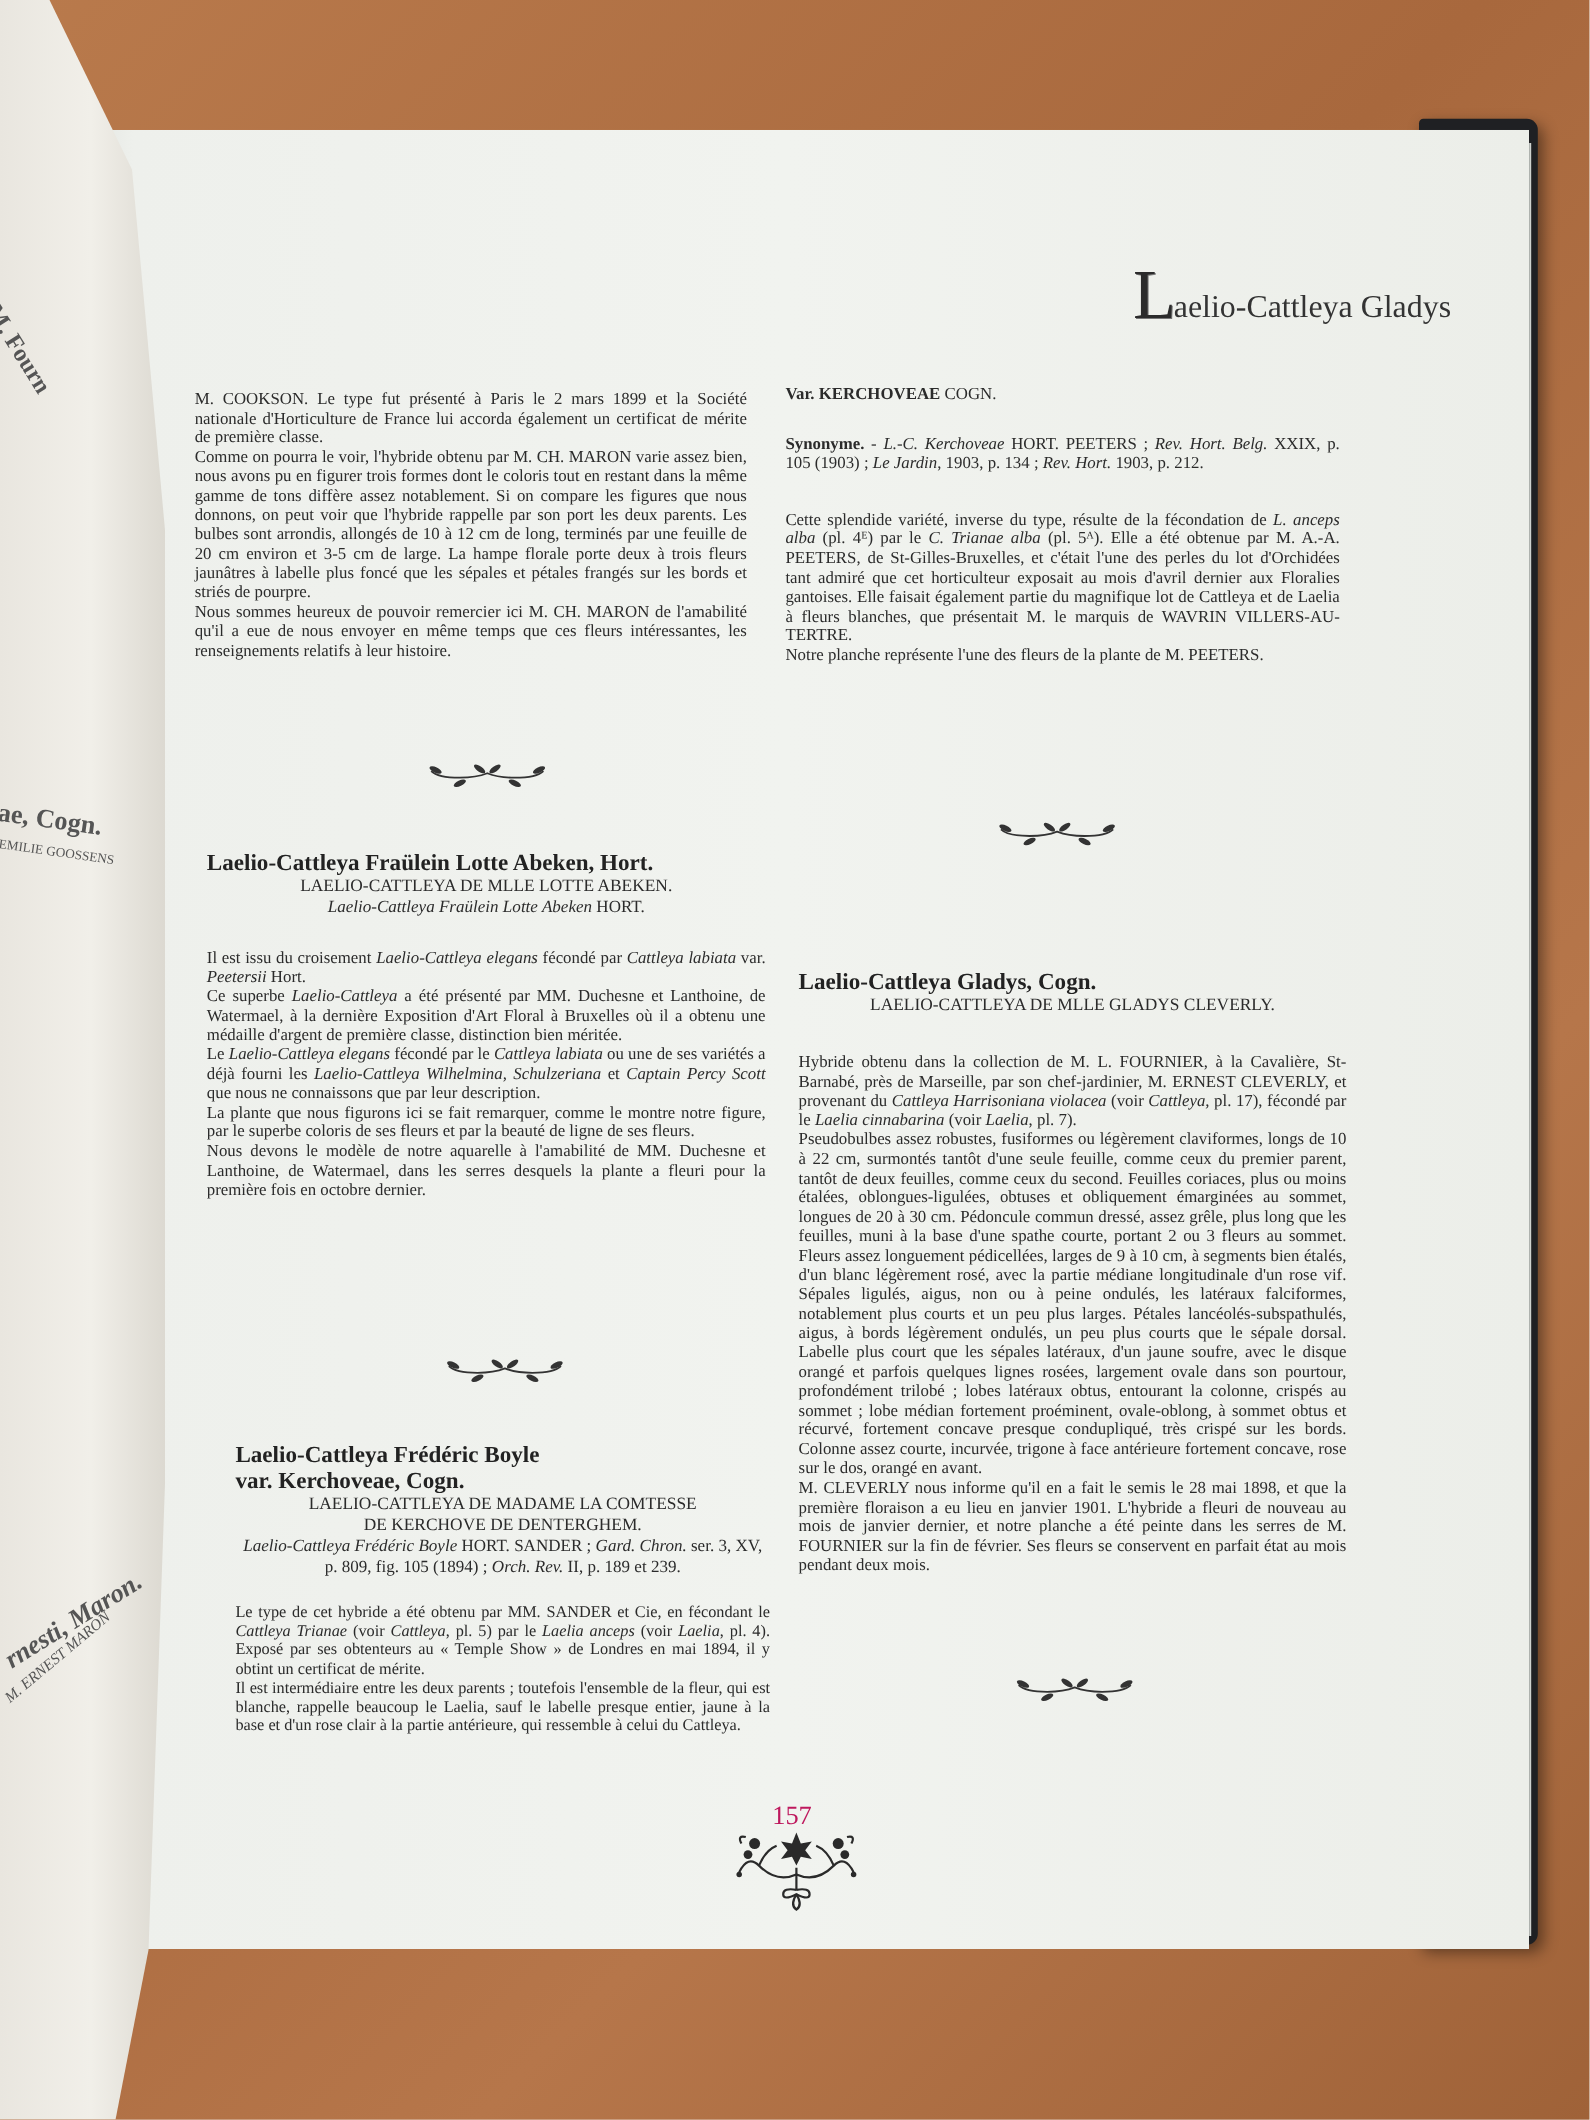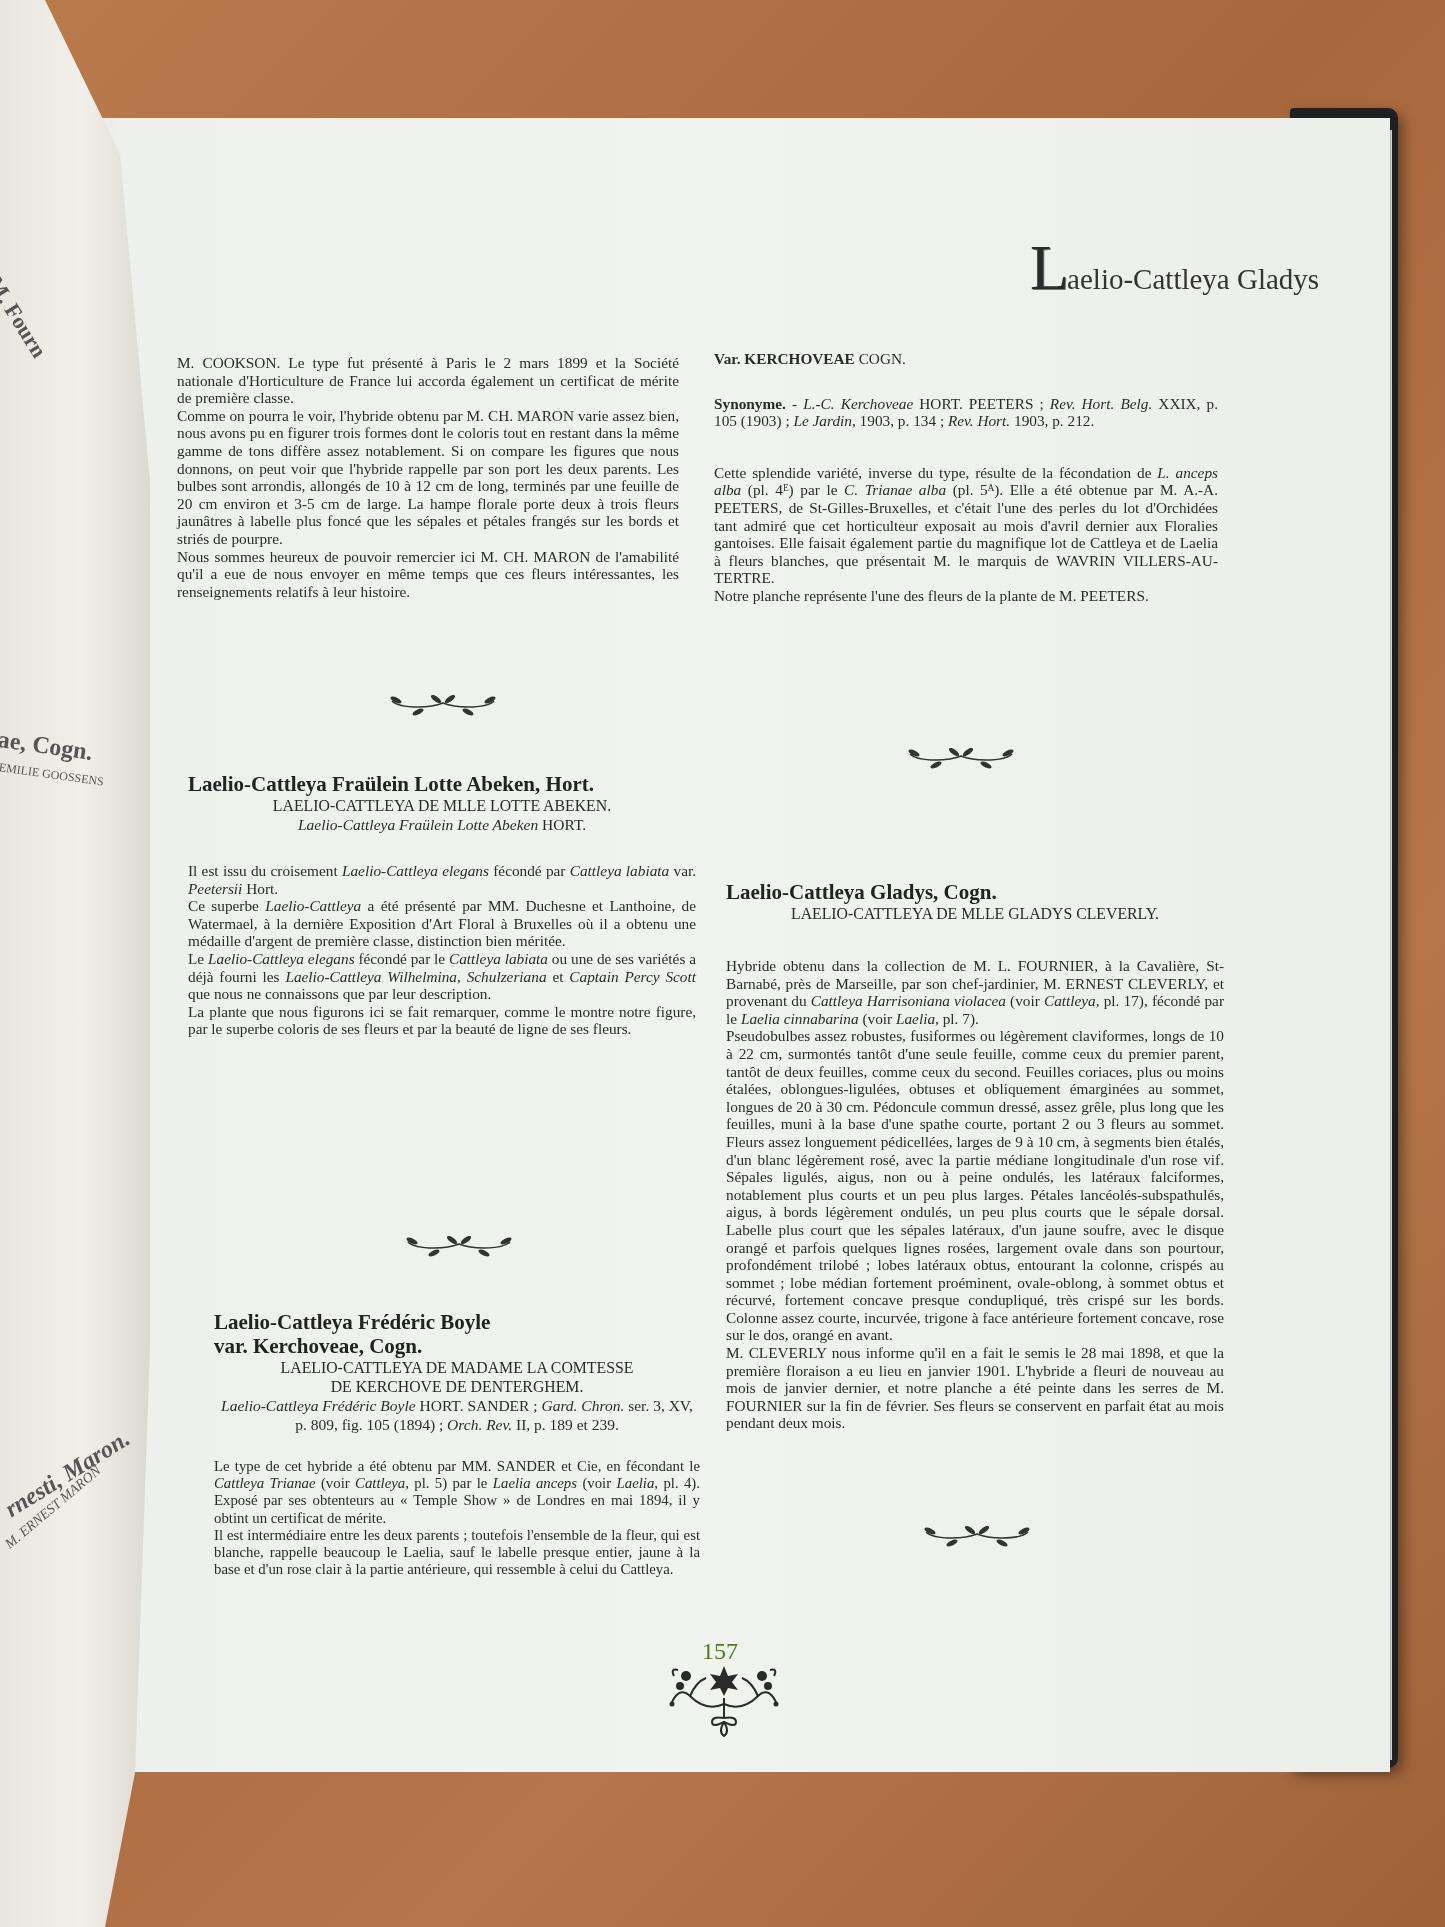--- a/index.html
+++ b/index.html
@@ -42,21 +42,21 @@
     font-weight:normal; margin-right:-2px; text-shadow: 1px 1px 0 #777;
   }
   .col { position:absolute; font-size:15.3px; line-height:17.6px; color:#2b2b2b; }
   .col p { margin:0; text-align:justify; }
   .col-left { left:177px; width:502px; }
   .col-right { left:714px; width:504px; }
   .head-bold { font-weight:bold; font-size:21px; line-height:24px; text-align:left; color:#222; }
   .head-sub { text-align:center; font-size:15.8px; line-height:19px; }
   .head-ref { text-align:center; font-size:15.5px; line-height:19px; }
   .flourish { position:absolute; }
-  .page-num { position:absolute; left:702px; top:1638px; font-size:24px; color:#4d7c0f; }
+  .page-num { position:absolute; left:702px; top:1638px; font-size:24px; color:#be185d; }
   i { font-style:italic;text-align:center; }
   b { font-weight:bold; }
 </style>
 </head>
 <body>
 
 <div class="cover"></div>
 <div class="page-edges"></div>
 <div class="right-page"></div>
 
@@ -90,20 +90,21 @@
 
 <div class="col col-left" style="top:772px;left:188px;width:508px;">
   <div class="head-bold">Laelio-Cattleya Fraülein Lotte Abeken, Hort.</div>
   <div class="head-sub">LAELIO-CATTLEYA DE MLLE LOTTE ABEKEN.</div>
   <div class="head-ref"><i>Laelio-Cattleya Fraülein Lotte Abeken</i><span> HORT.</span></div>
   <div style="height:28px"></div>
   <p><span>Il est issu du croisement </span><i>Laelio-Cattleya elegans</i><span> fécondé par </span><i>Cattleya labiata</i><span> var. </span><i>Peetersii</i><span> Hort.</span></p>
   <p><span>Ce superbe </span><i>Laelio-Cattleya</i><span> a été présenté par MM. Duchesne et Lanthoine, de Watermael, à la dernière Exposition d'Art Floral à Bruxelles où il a obtenu une médaille d'argent de première classe, distinction bien méritée.</span></p>
   <p><span>Le </span><i>Laelio-Cattleya elegans</i><span> fécondé par le </span><i>Cattleya labiata</i><span> ou une de ses variétés a déjà fourni les </span><i>Laelio-Cattleya Wilhelmina, Schulzeriana</i><span> et </span><i>Captain Percy Scott</i><span> que nous ne connaissons que par leur description.</span></p>
   <p>La plante que nous figurons ici se fait remarquer, comme le montre notre figure, par le superbe coloris de ses fleurs et par la beauté de ligne de ses fleurs.</p>
+  <p>Nous devons le modèle de notre aquarelle à l'amabilité de MM. Duchesne et Lanthoine, de Watermael, dans les serres desquels la plante a fleuri pour la première fois en octobre dernier.</p>
 </div>
 
 <svg class="flourish" style="left:404px;top:1234px" width="110" height="24" viewBox="0 0 110 24">
   <path d="M4 8 Q10 14 30 14 Q45 14 55 10 Q65 14 80 14 Q100 14 106 8" stroke="#333" stroke-width="1.6" fill="none"></path>
   <ellipse cx="8" cy="7" rx="6" ry="2.5" fill="#333" transform="rotate(25 8 7)"></ellipse>
   <ellipse cx="30" cy="19" rx="6" ry="2.5" fill="#333" transform="rotate(-25 30 19)"></ellipse>
   <ellipse cx="48" cy="6" rx="6" ry="2.5" fill="#333" transform="rotate(35 48 6)"></ellipse>
   <ellipse cx="62" cy="6" rx="6" ry="2.5" fill="#333" transform="rotate(-35 62 6)"></ellipse>
   <ellipse cx="80" cy="19" rx="6" ry="2.5" fill="#333" transform="rotate(25 80 19)"></ellipse>
   <ellipse cx="102" cy="7" rx="6" ry="2.5" fill="#333" transform="rotate(-25 102 7)"></ellipse>

